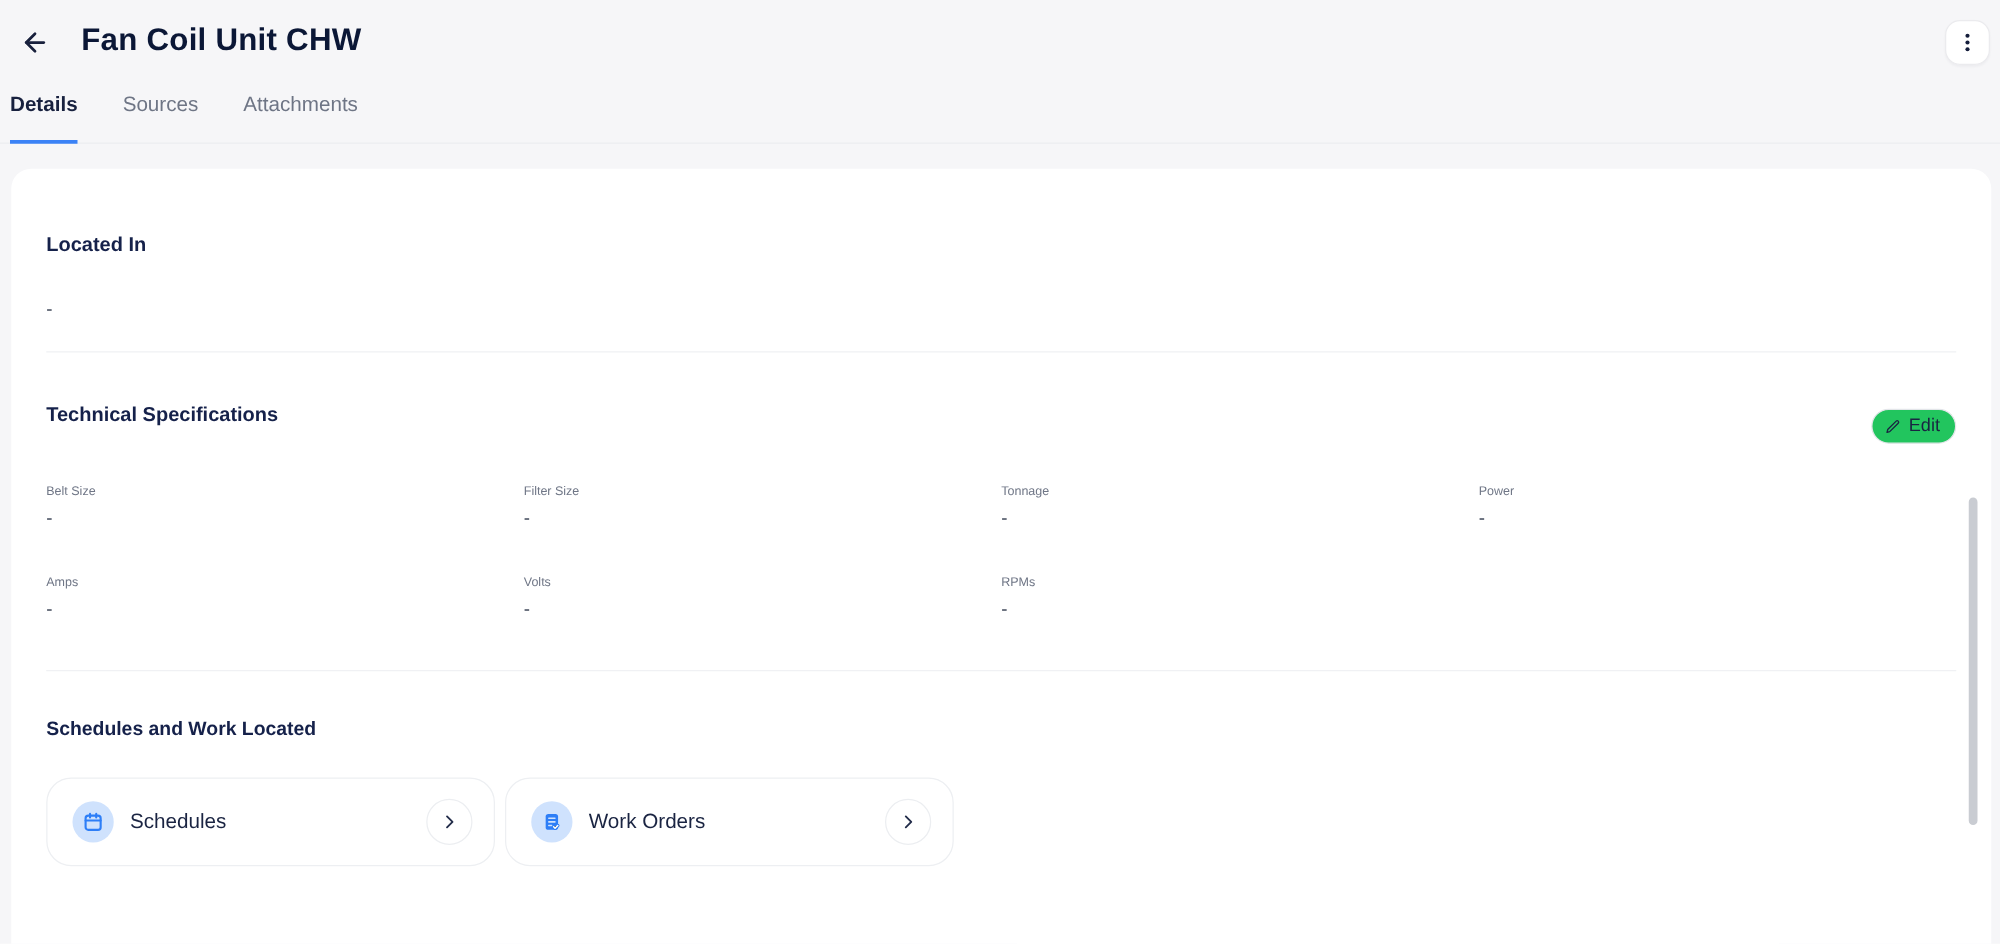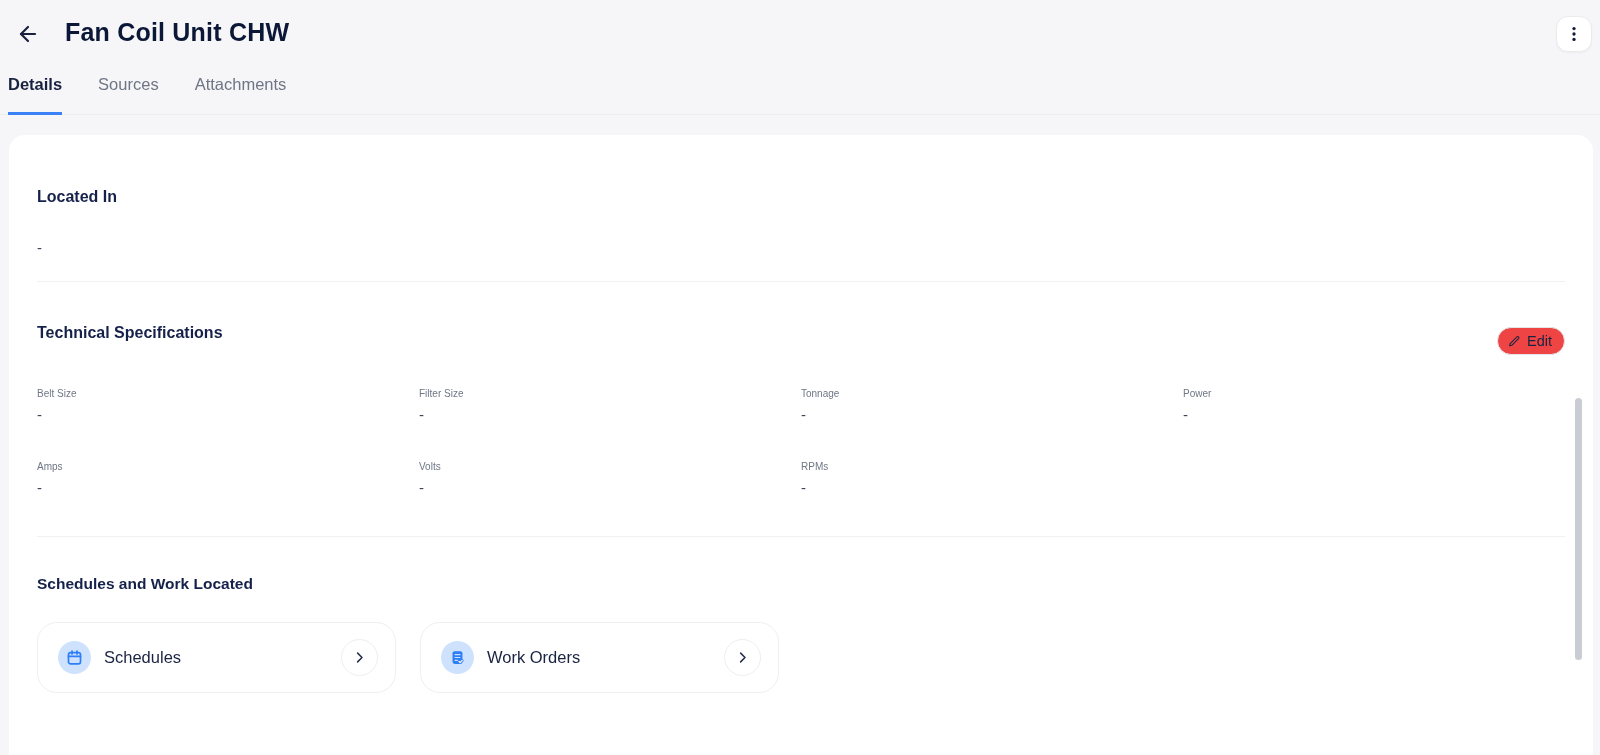--- a/index.html
+++ b/index.html
@@ -53,34 +53,34 @@
   .divider { border:none; border-top:1px solid #f0f1f4; height:0; }
 
   .located-heading { padding-top:53px; }
   .located-value { margin-top:33px; }
   .divider-1 { margin-top:25px; }
 
   .tech-row { display:flex; justify-content:space-between; margin-top:33px;gap:36px; }
   .edit-btn {
     margin-top:12px; height:28px; padding:0 12px 0 10px;
     display:inline-flex; align-items:center; gap:6px;
-    background:#ef4444; border:1px solid #e3e5e9; border-radius:14px;
+    background:#22c55e; border:1px solid #e3e5e9; border-radius:14px;
     font-size:14.5px; color:#1a2442; cursor:pointer;
     font-family:inherit;
   }
 
   .spec-grid {
     margin-top:33px;
     display:grid; grid-template-columns:repeat(4,1fr); row-gap:38px;
   }
   .spec-cell .dash-value { margin-top:7px; }
   .divider-2 { margin-top:40px; }
 
   .swo-heading { margin-top:38px; font-size:15.5px; }
-  .tile-row { display:flex; gap:24px; margin-top:29px;align-items:center; }
+  .tile-row { display:flex; gap:8px; margin-top:29px;align-items:center; }
   .tile {
     width:359px; height:71px; background:#fff;
     border:1px solid #edeff2; border-radius:20px;
     display:flex; align-items:center; padding:0 17px 0 20px; cursor:pointer;
   }
   .tile-icon-circle {
     width:33px; height:33px; border-radius:50%;
     background:#cfe2fd; display:flex; align-items:center; justify-content:center;
     flex:0 0 auto;
   }

